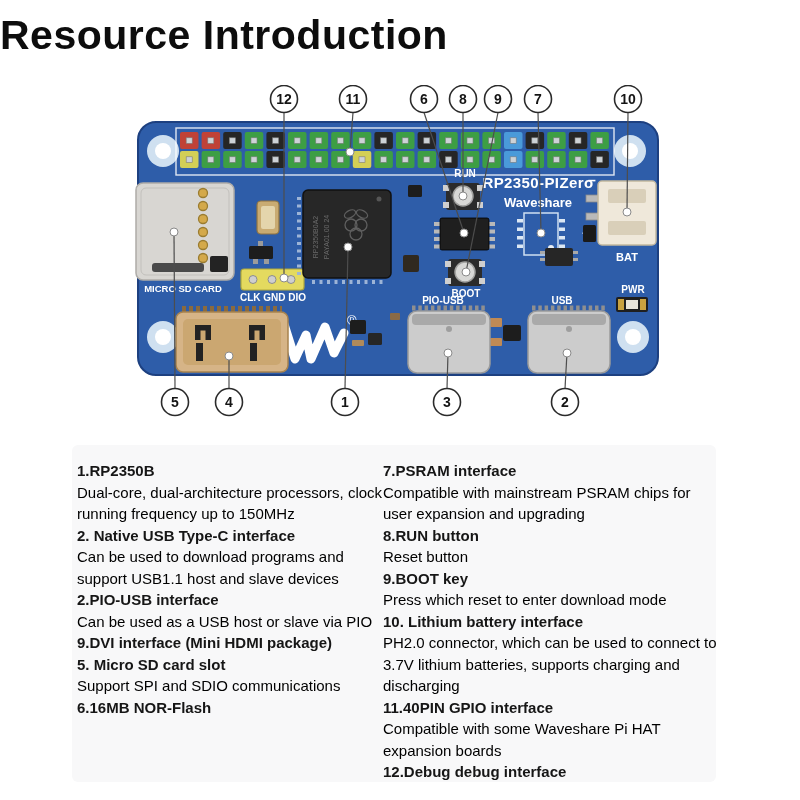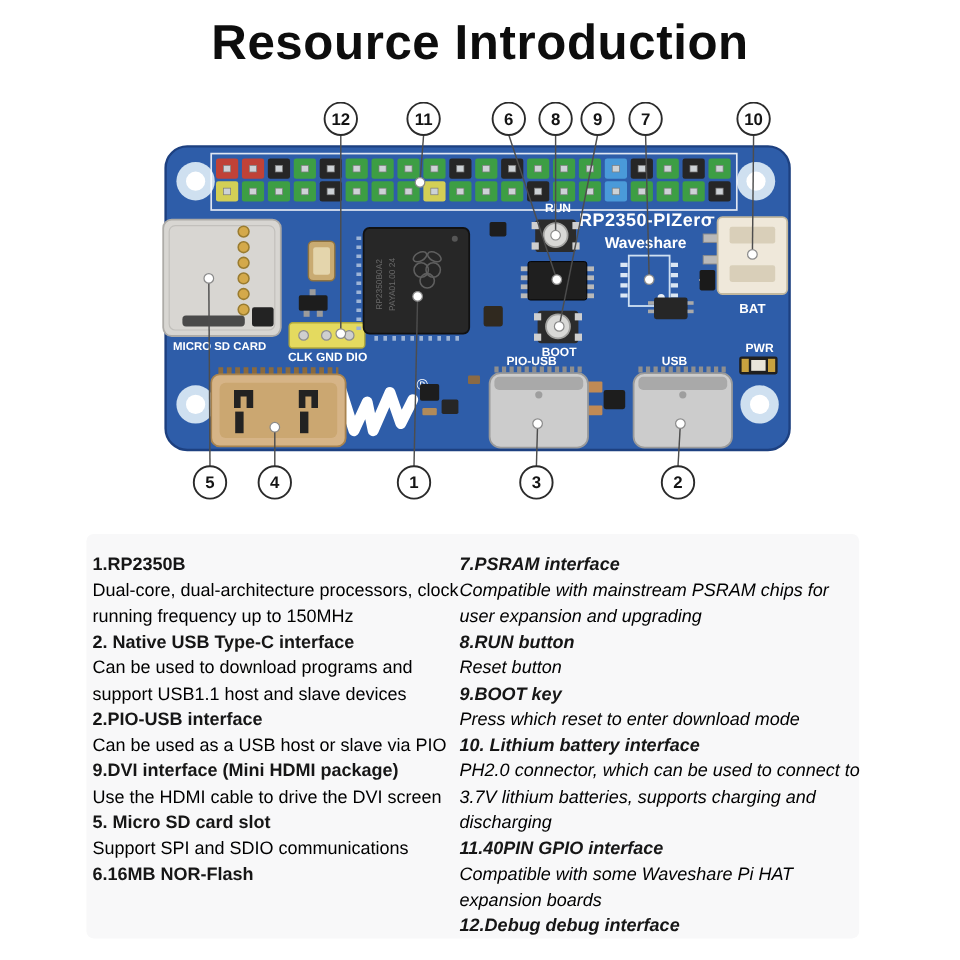--- a/index.html
+++ b/index.html
@@ -1,27 +1,27 @@
 <!DOCTYPE html>
 <html><head>
 <meta charset="utf-8">
 <style>
   html,body{margin:0;padding:0;background:#fff;}
   .page{position:relative;width:800px;height:800px;background:#ffffff;overflow:hidden;
         font-family:"Liberation Sans",sans-serif;}
-  .title{position:absolute;top:12px;left:0;width:100%;margin:0;text-align:center;
+  .title{position:absolute;top:12px;left:0;width:100%;margin:0;
          font-size:41px;font-weight:700;color:#0d0d0d;letter-spacing:.5px;}
   .board-svg{position:absolute;left:0;top:85px;}
   svg text{font-family:"Liberation Sans",sans-serif;}
   .silk{fill:#ffffff;font-weight:bold;}
   .panel{position:absolute;left:72px;top:445px;width:644px;height:337px;
          background:#f8f8f9;border-radius:6px;}
   .fcol{position:absolute;top:15px;font-size:15px;line-height:21.5px;}
   .fcol.left{left:5px;width:320px;}
-  .fcol.right{left:311px;width:336px;font-style:italic;}
+  .fcol.right{left:311px;width:336px;}
   .f-title{font-weight:700;color:#161616;}
   .f-desc{color:#000000;}
 </style>
 </head>
 <body>
 
 <div class="page">
 
   <h1 class="title">Resource Introduction</h1>
 
@@ -346,21 +346,20 @@
 
   <div class="panel">
     <div class="fcol left" id="fcol-left">
         <div class="f-title">1.RP2350B</div>
         <div class="f-desc">Dual-core, dual-architecture processors, clock running frequency up to 150MHz</div>
         <div class="f-title">2. Native USB Type-C interface</div>
         <div class="f-desc">Can be used to download programs and support USB1.1 host and slave devices</div>
         <div class="f-title">2.PIO-USB interface</div>
         <div class="f-desc">Can be used as a USB host or slave via PIO</div>
         <div class="f-title">9.DVI interface (Mini HDMI package)</div>
-        <div class="f-desc">Use the HDMI cable to drive the DVI screen</div>
         <div class="f-title">5. Micro SD card slot</div>
         <div class="f-desc">Support SPI and SDIO communications</div>
         <div class="f-title">6.16MB NOR-Flash</div>
       </div>
     <div class="fcol right" id="fcol-right">
         <div class="f-title">7.PSRAM interface</div>
         <div class="f-desc">Compatible with mainstream PSRAM chips for user expansion and upgrading</div>
         <div class="f-title">8.RUN button</div>
         <div class="f-desc">Reset button</div>
         <div class="f-title">9.BOOT key</div>

